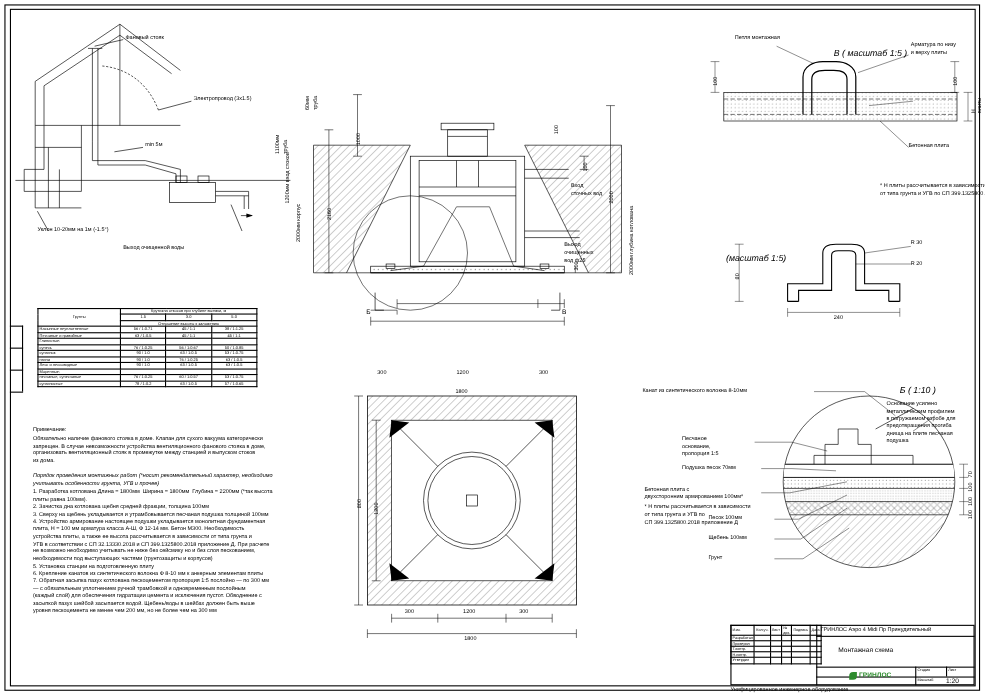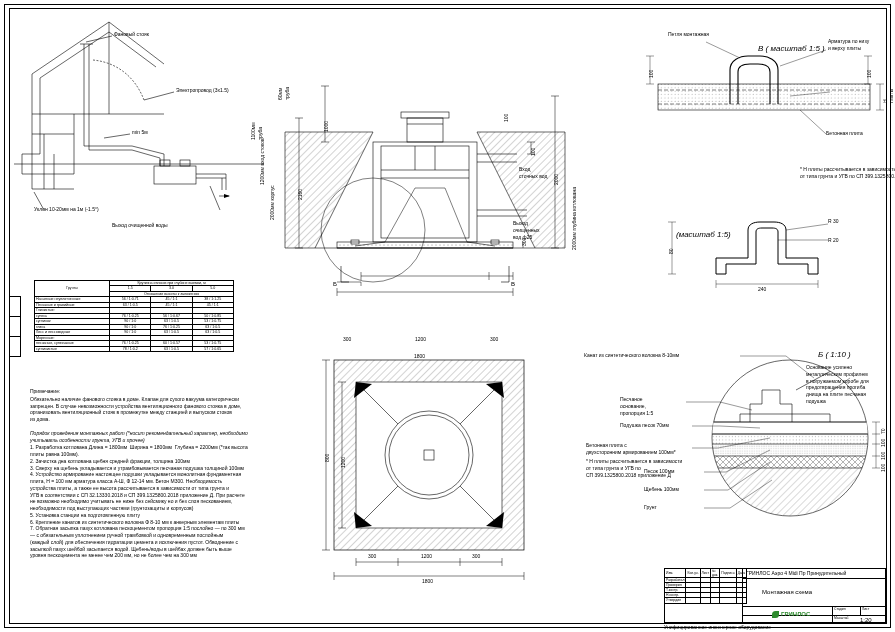--- a/index.html
+++ b/index.html
@@ -272,21 +272,21 @@
 и верху плиты</div>
     <div class="abs lbl" style="left:186px;top:122px;">Бетонная плита</div>
     <div class="abs dim rot" style="left:242px;top:95px;">Н плиты</div>
     <div class="abs dim rot" style="left:8px;top:70px;">100</div>
     <div class="abs dim rot" style="left:226px;top:70px;">100</div>
     <div class="abs txt" style="left:160px;top:158px;">* Н плиты рассчитывается в зависимости
 от типа грунта и УГВ по СП 399.1325800.2018 приложение Д</div>
   </div>
 
   <div class="abs" style="left:660px;top:218px;width:200px;height:80px;">
-    <div class="abs txt8 ital" style="left:16px;top:12px;">(масштаб 1:5)</div>
+    <div class="abs txt8 ital" style="left:0px;top:12px;">(масштаб 1:5)</div>
     <svg width="160" height="70" viewBox="0 0 160 70" style="position:absolute;left:52px;top:0px;">
       <g stroke="#000" fill="none" stroke-width="1">
         <path d="M4 56 L4 40 L36 40 L36 12 C36 6 42 4 48 4 L62 4 C68 4 74 6 74 12 L74 40 L106 40 L106 56"></path>
         <path d="M4 56 L14 56 M96 56 L106 56"></path>
         <path d="M14 56 L14 46 L44 46 L44 14 C44 11 46 10 50 10 L60 10 C64 10 66 11 66 14 L66 46 L96 46 L96 56"></path>
       </g>
       <g stroke="#000" fill="none" stroke-width="0.4">
         <path d="M74 12 L116 6"></path>
         <path d="M66 22 L116 22"></path>
         <path d="M-40 4 L-40 56"></path>

